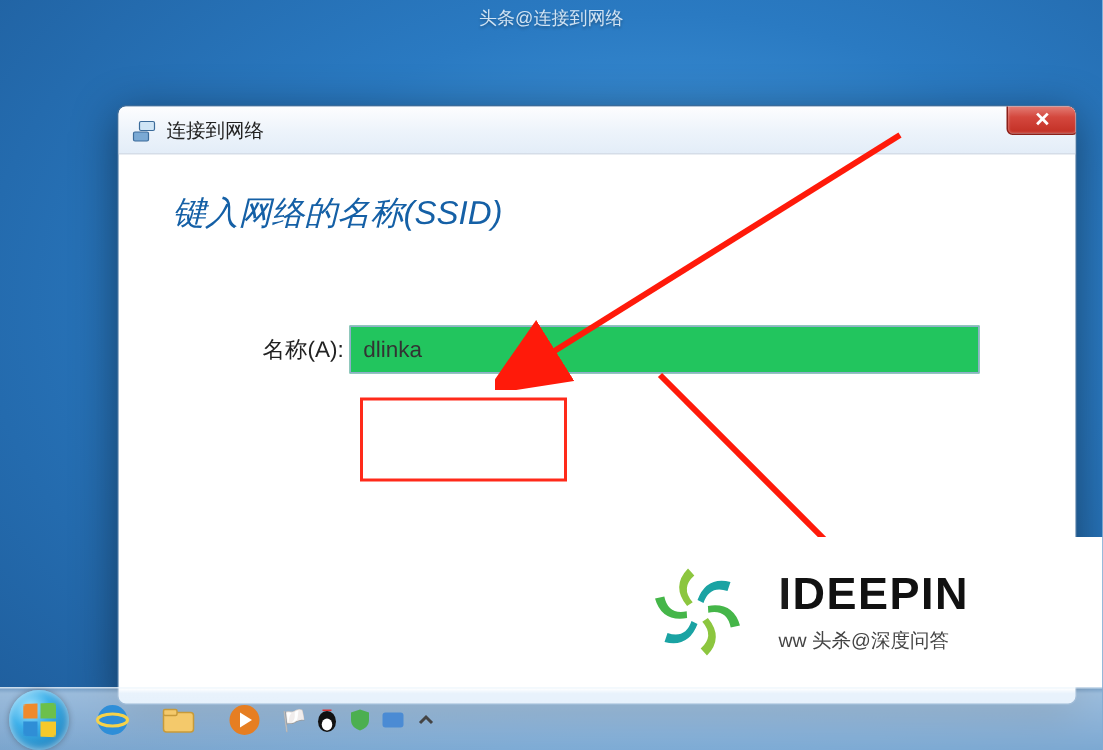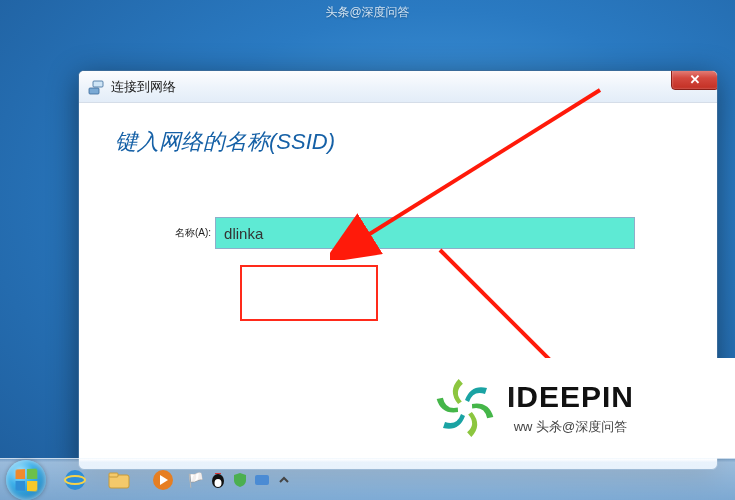--- a/index.html
+++ b/index.html
@@ -111,29 +111,29 @@
     font-weight: 400;
     margin-bottom: 60px;
     font-style: italic;
   }
   .field-row {
     display: flex;
     align-items: center;
     margin-left: 60px;
   }
   .field-label {
-    font-size: 10px;
+    font-size: 15px;
     color: #222;
     margin-right: 4px;
   }
   .text-input {
     width: 420px;
     height: 32px;
     border: 1px solid #8faeca;
-    background: #5eead4;
+    background: #22c55e;
     padding: 0 8px;
     font-size: 15px;
     color: #333;
     outline: none;
   }
   .red-box {
     position: absolute;
     border: 2px solid #ff2a1a;
     pointer-events: none;
   }
@@ -144,22 +144,21 @@
   .watermark-box {
     position: absolute;
     right: 0;
     bottom: 42px;
     width: 320px;
     height: 100px;
     background: #fff;
     display: flex;
     align-items: center;
     padding: 8px 14px;
-    gap: 6px;
-    text-align: center;
+    gap: 18px;
   }
   .logo-swirl {
     width: 72px; height: 72px; position: relative;
     flex: none;
   }
   .logo-text {
     display: flex; flex-direction: column;
   }
   .logo-brand {
     font-size: 30px;
@@ -181,21 +180,21 @@
     font-size: 12px;
     color: rgba(240,248,255,0.85);
     text-shadow: 0 1px 2px rgba(0,0,0,0.3);
   }
 </style>
 </head>
 <body>
 
 <div class="desktop"></div>
 
-<div class="top-attrib">头条@深度问答</div>
+<div class="top-attrib">头条@连接到网络</div>
 
 <div class="dialog">
   <div class="titlebar">
     <span class="ticon">
       <svg width="16" height="16" viewBox="0 0 16 16">
         <rect x="1" y="9" width="10" height="6" rx="1" fill="#7aa9d4" stroke="#3b6b9a" stroke-width="0.8"></rect>
         <rect x="5" y="2" width="10" height="6" rx="1" fill="#cfe5f6" stroke="#3b6b9a" stroke-width="0.8"></rect>
       </svg>
     </span>
     <span class="ttext">连接到网络</span>

